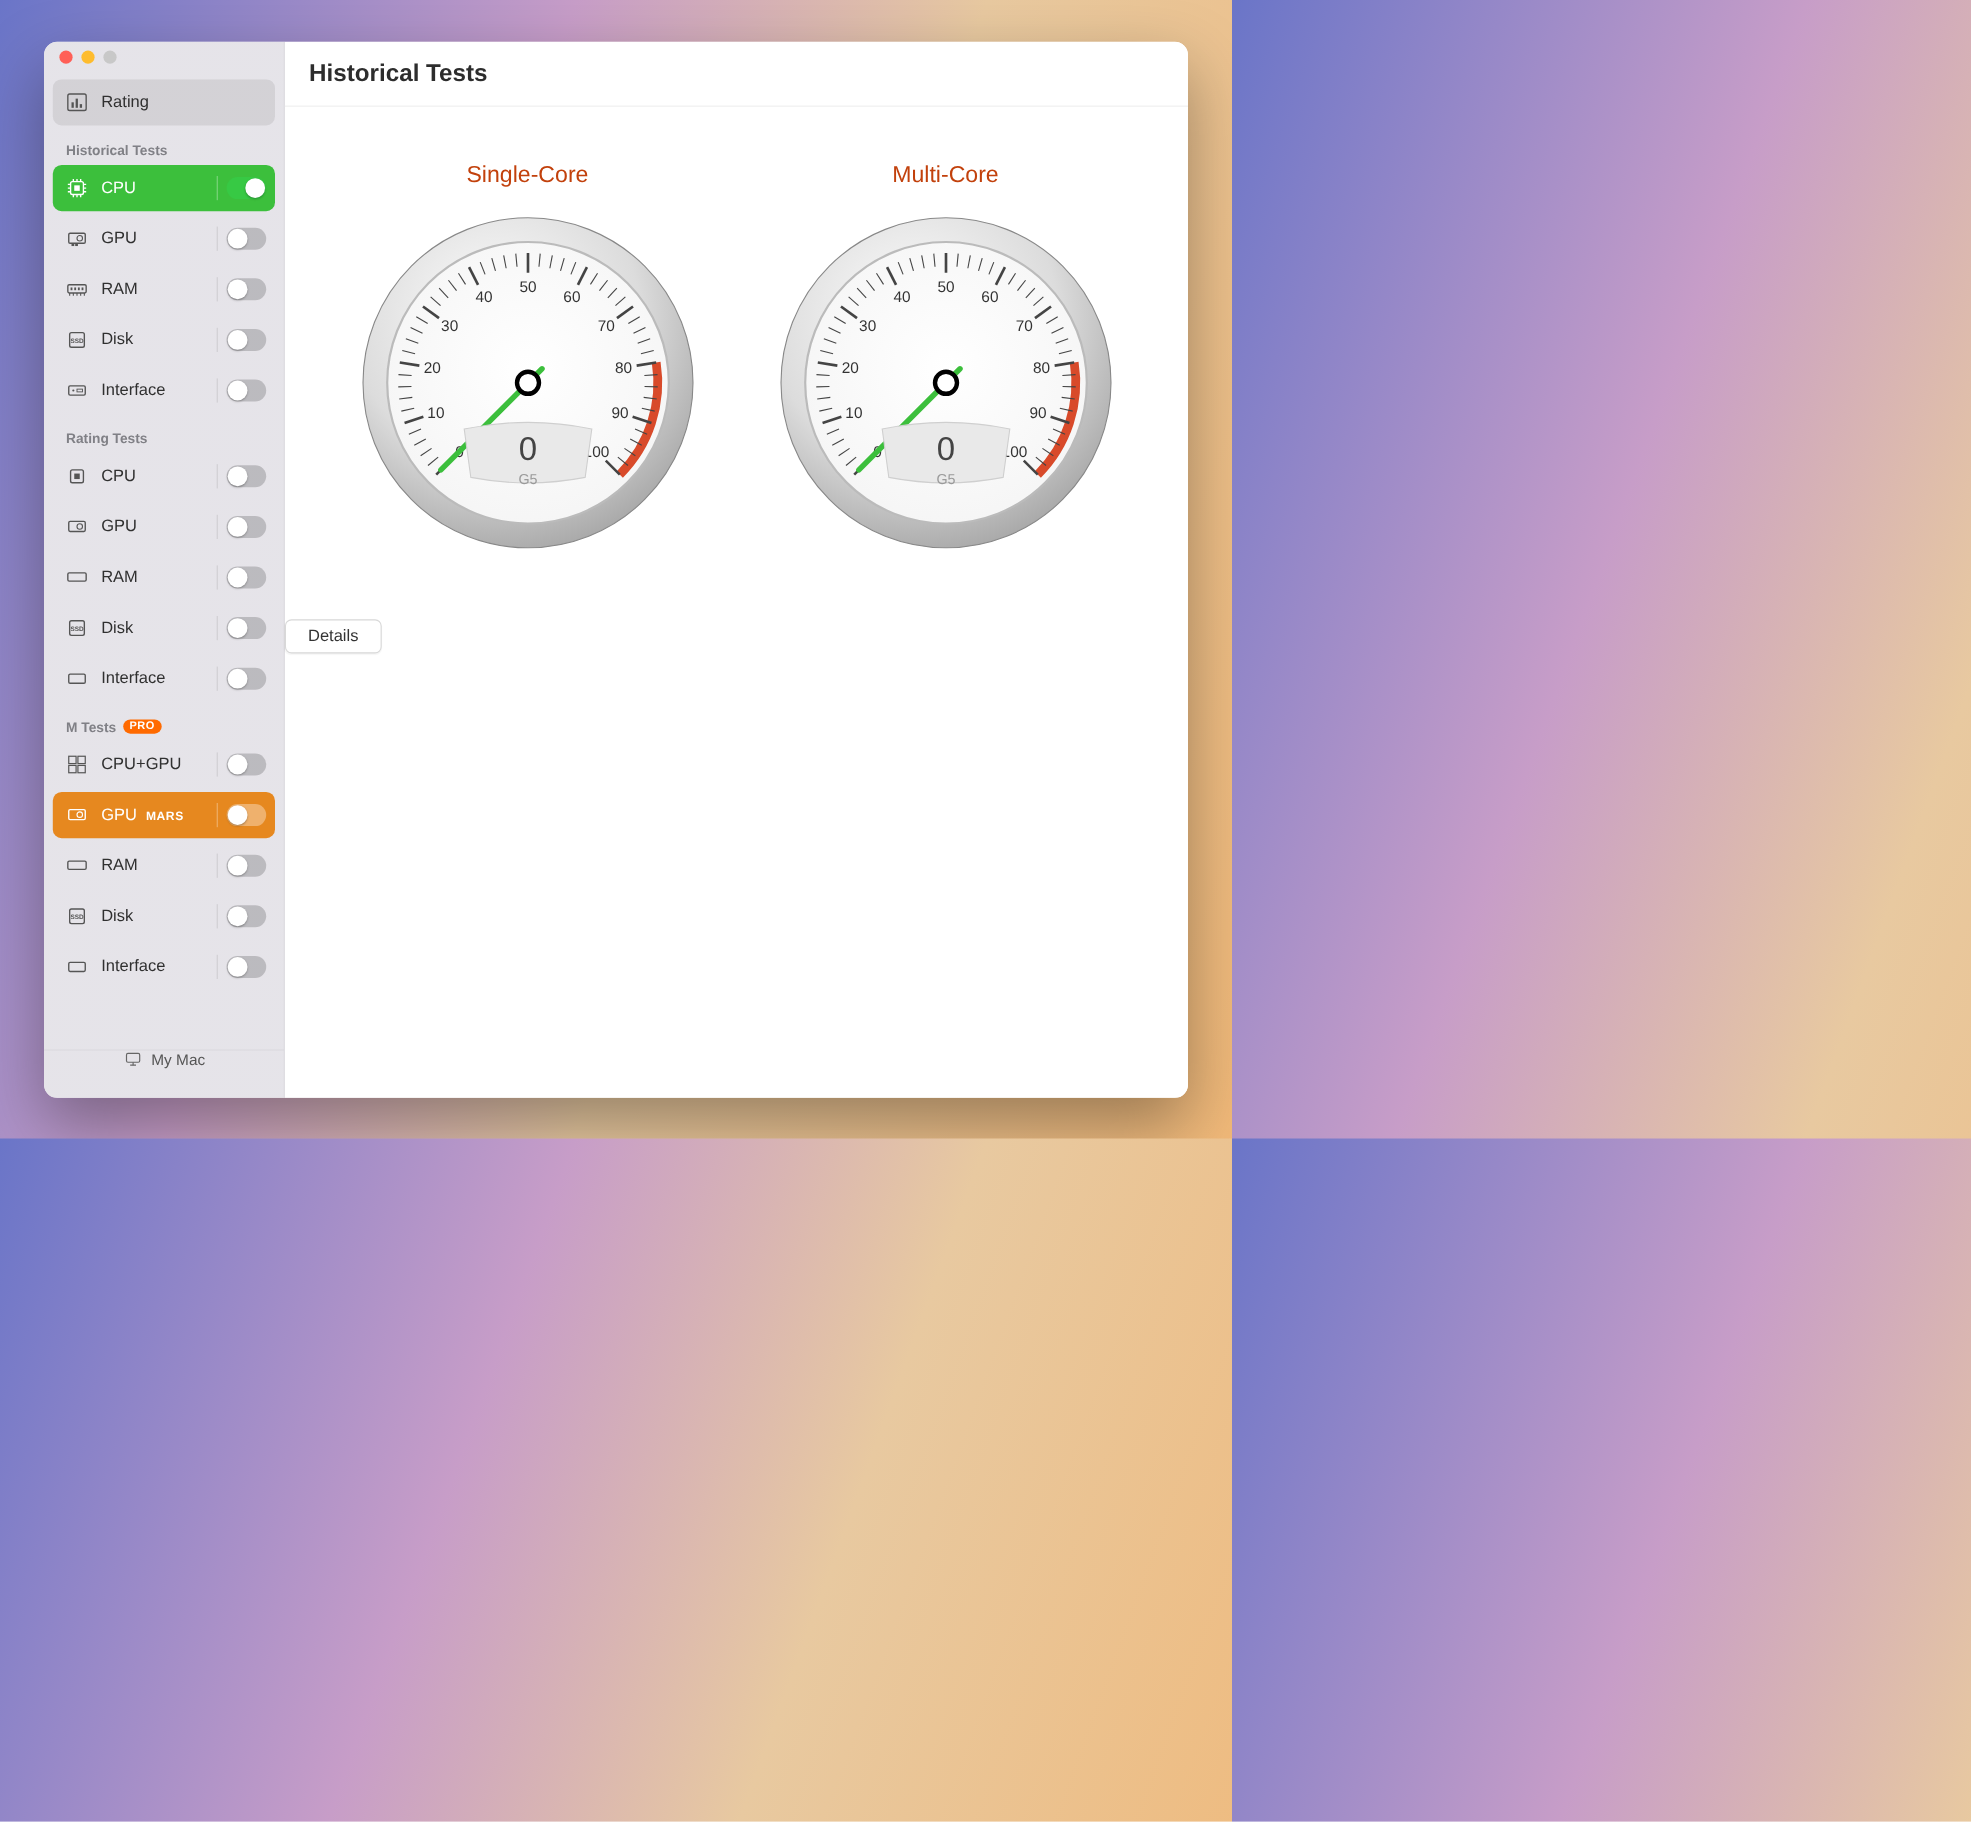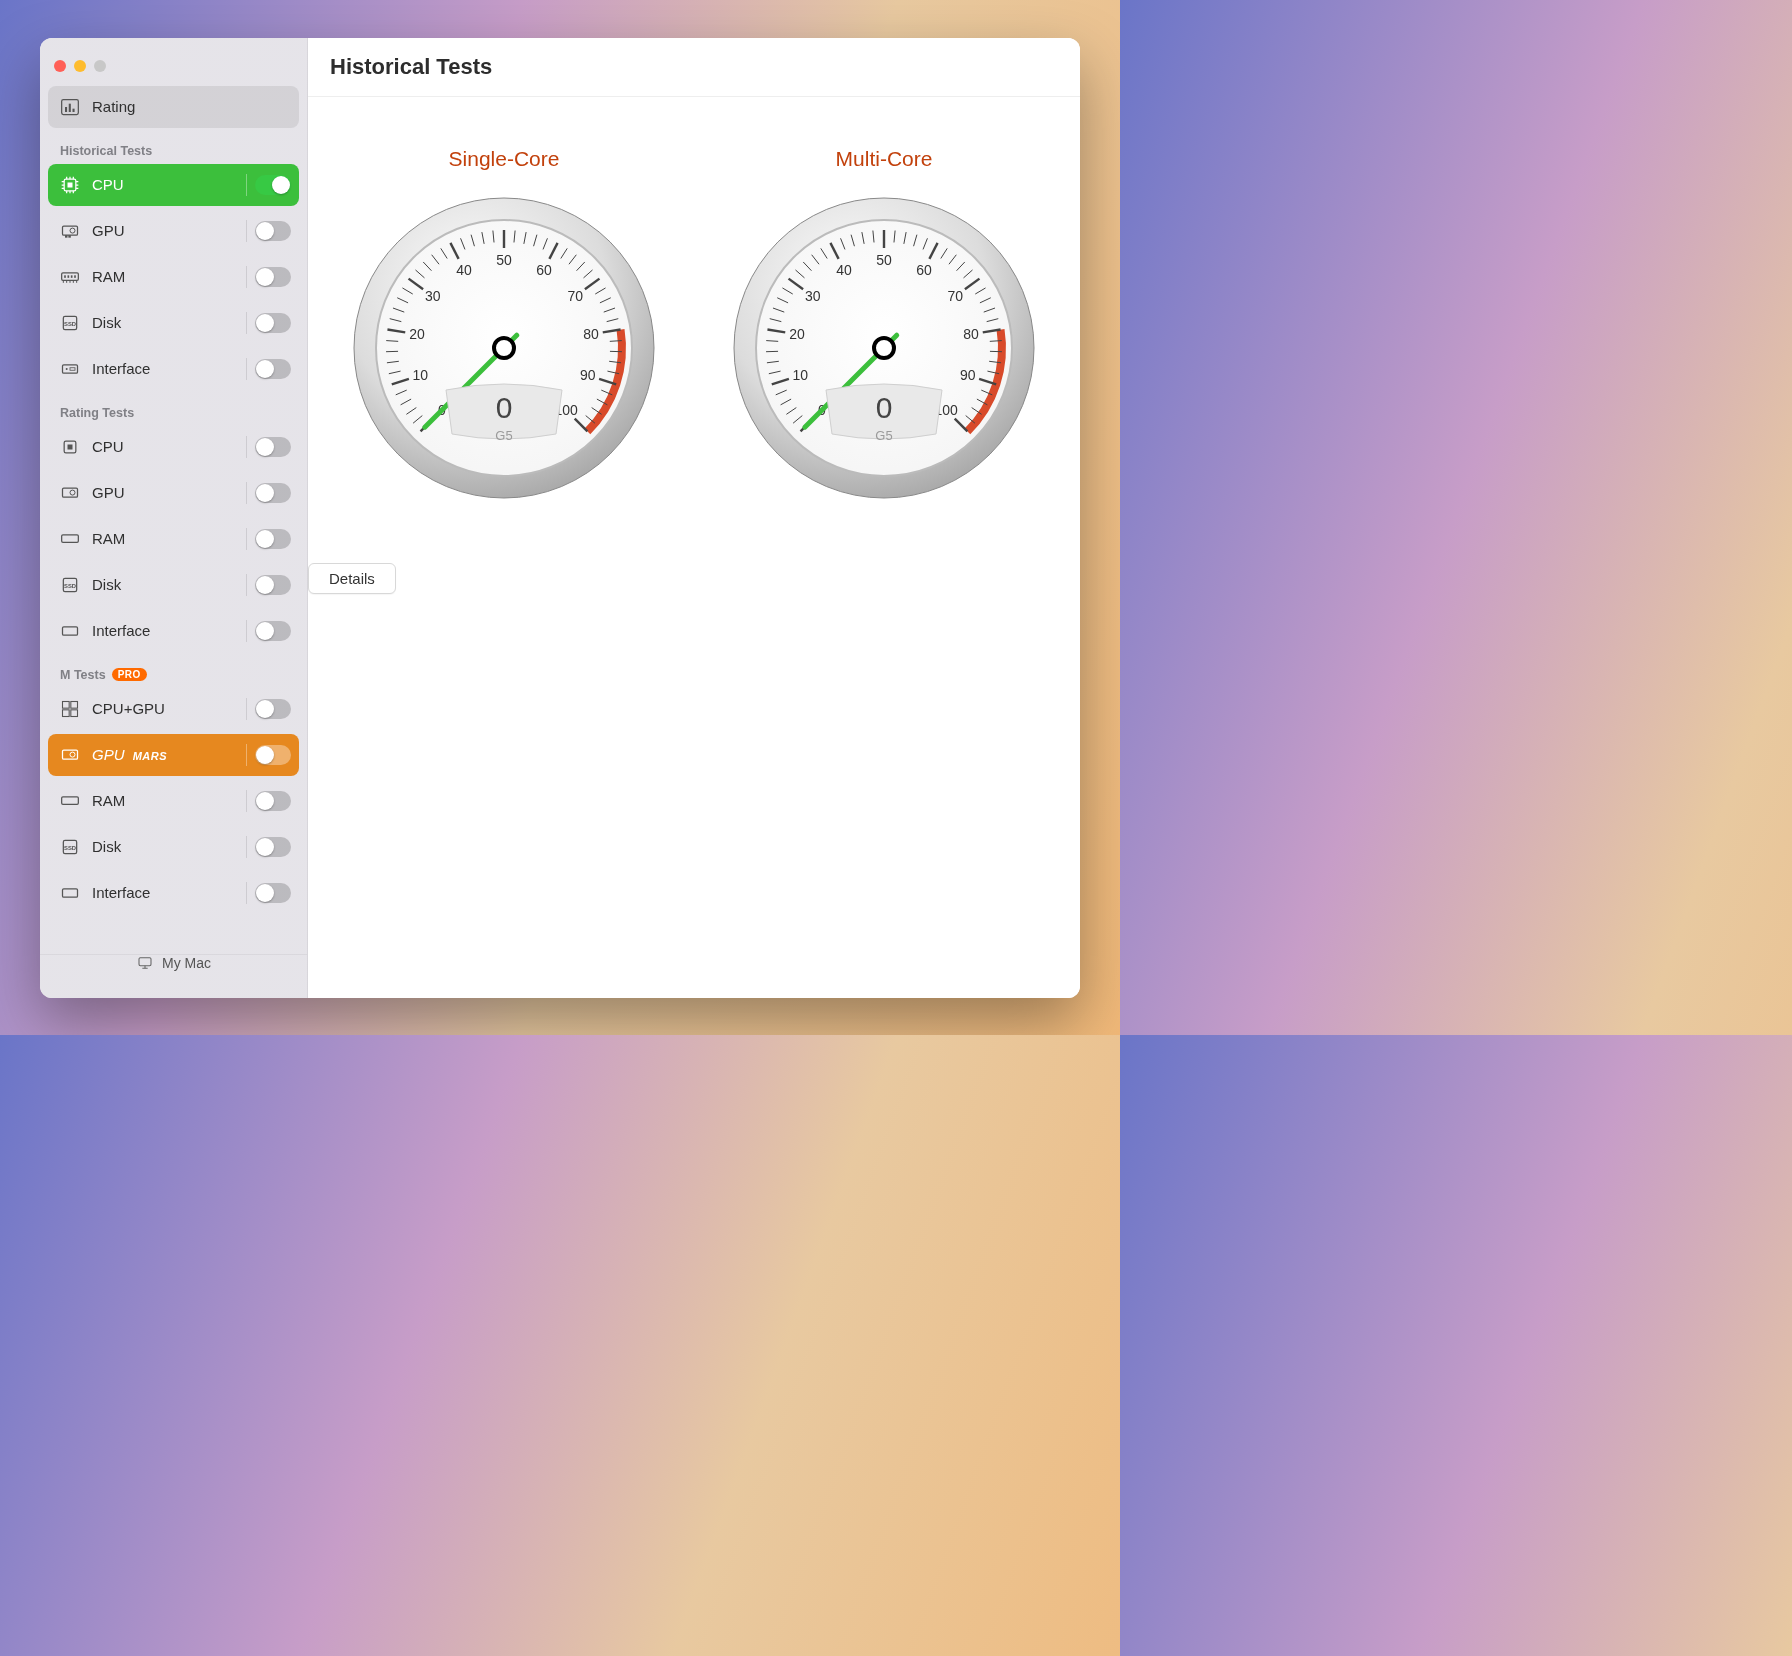--- a/index.html
+++ b/index.html
@@ -15,26 +15,26 @@
     width: 1040px;
     height: 960px;
     background: #fff;
     border-radius: 12px;
     box-shadow: 0 25px 60px rgba(0,0,0,0.35);
     display: flex;
     overflow: hidden;
     position: relative;
   }
   .sidebar {
-    width: 268px;
+    width: 219px;
     background: linear-gradient(to bottom, rgba(225,223,229,0.85), rgba(225,223,229,0.85));
     border-right: 1px solid rgba(0,0,0,0.06);
     display: flex;
     flex-direction: column;
-    padding-top: 16px;
+    padding-top: 2px;
   }
   .traffic-lights {
     display: flex;
     gap: 8px;
     padding: 6px 14px 14px 14px;
   }
   .tl { width: 12px; height: 12px; border-radius: 50%; }
   .tl.red { background: #ff5f57; }
   .tl.yellow { background: #febc2e; }
   .tl.green { background: #c8c8c8; }
@@ -101,21 +101,20 @@
   }
   .toggle.on { background: #37c944; }
   .toggle.on::after { left: auto; right: 1px; }
   .side-item.selected-green {
     background: #3cbf3c;
   }
   .side-item.selected-green .label { color: #fff; font-weight: 500; }
   .side-item.selected-green .divider { background: rgba(255,255,255,0.35); }
   .side-item.selected-orange {
     background: #e6881f;
-    font-style: italic;
   }
   .side-item.selected-orange .label { color: #fff; font-weight: 500; }
   .side-item.selected-orange .divider { background: rgba(255,255,255,0.35); }
   .side-item.selected-orange .toggle { background: rgba(255,255,255,0.35); }
   .side-item.selected-orange .toggle::after { background: #fff; }
   .mars-badge {
     font-size: 11px;
     font-weight: 700;
     color: #fff;
     letter-spacing: 0.5px;

